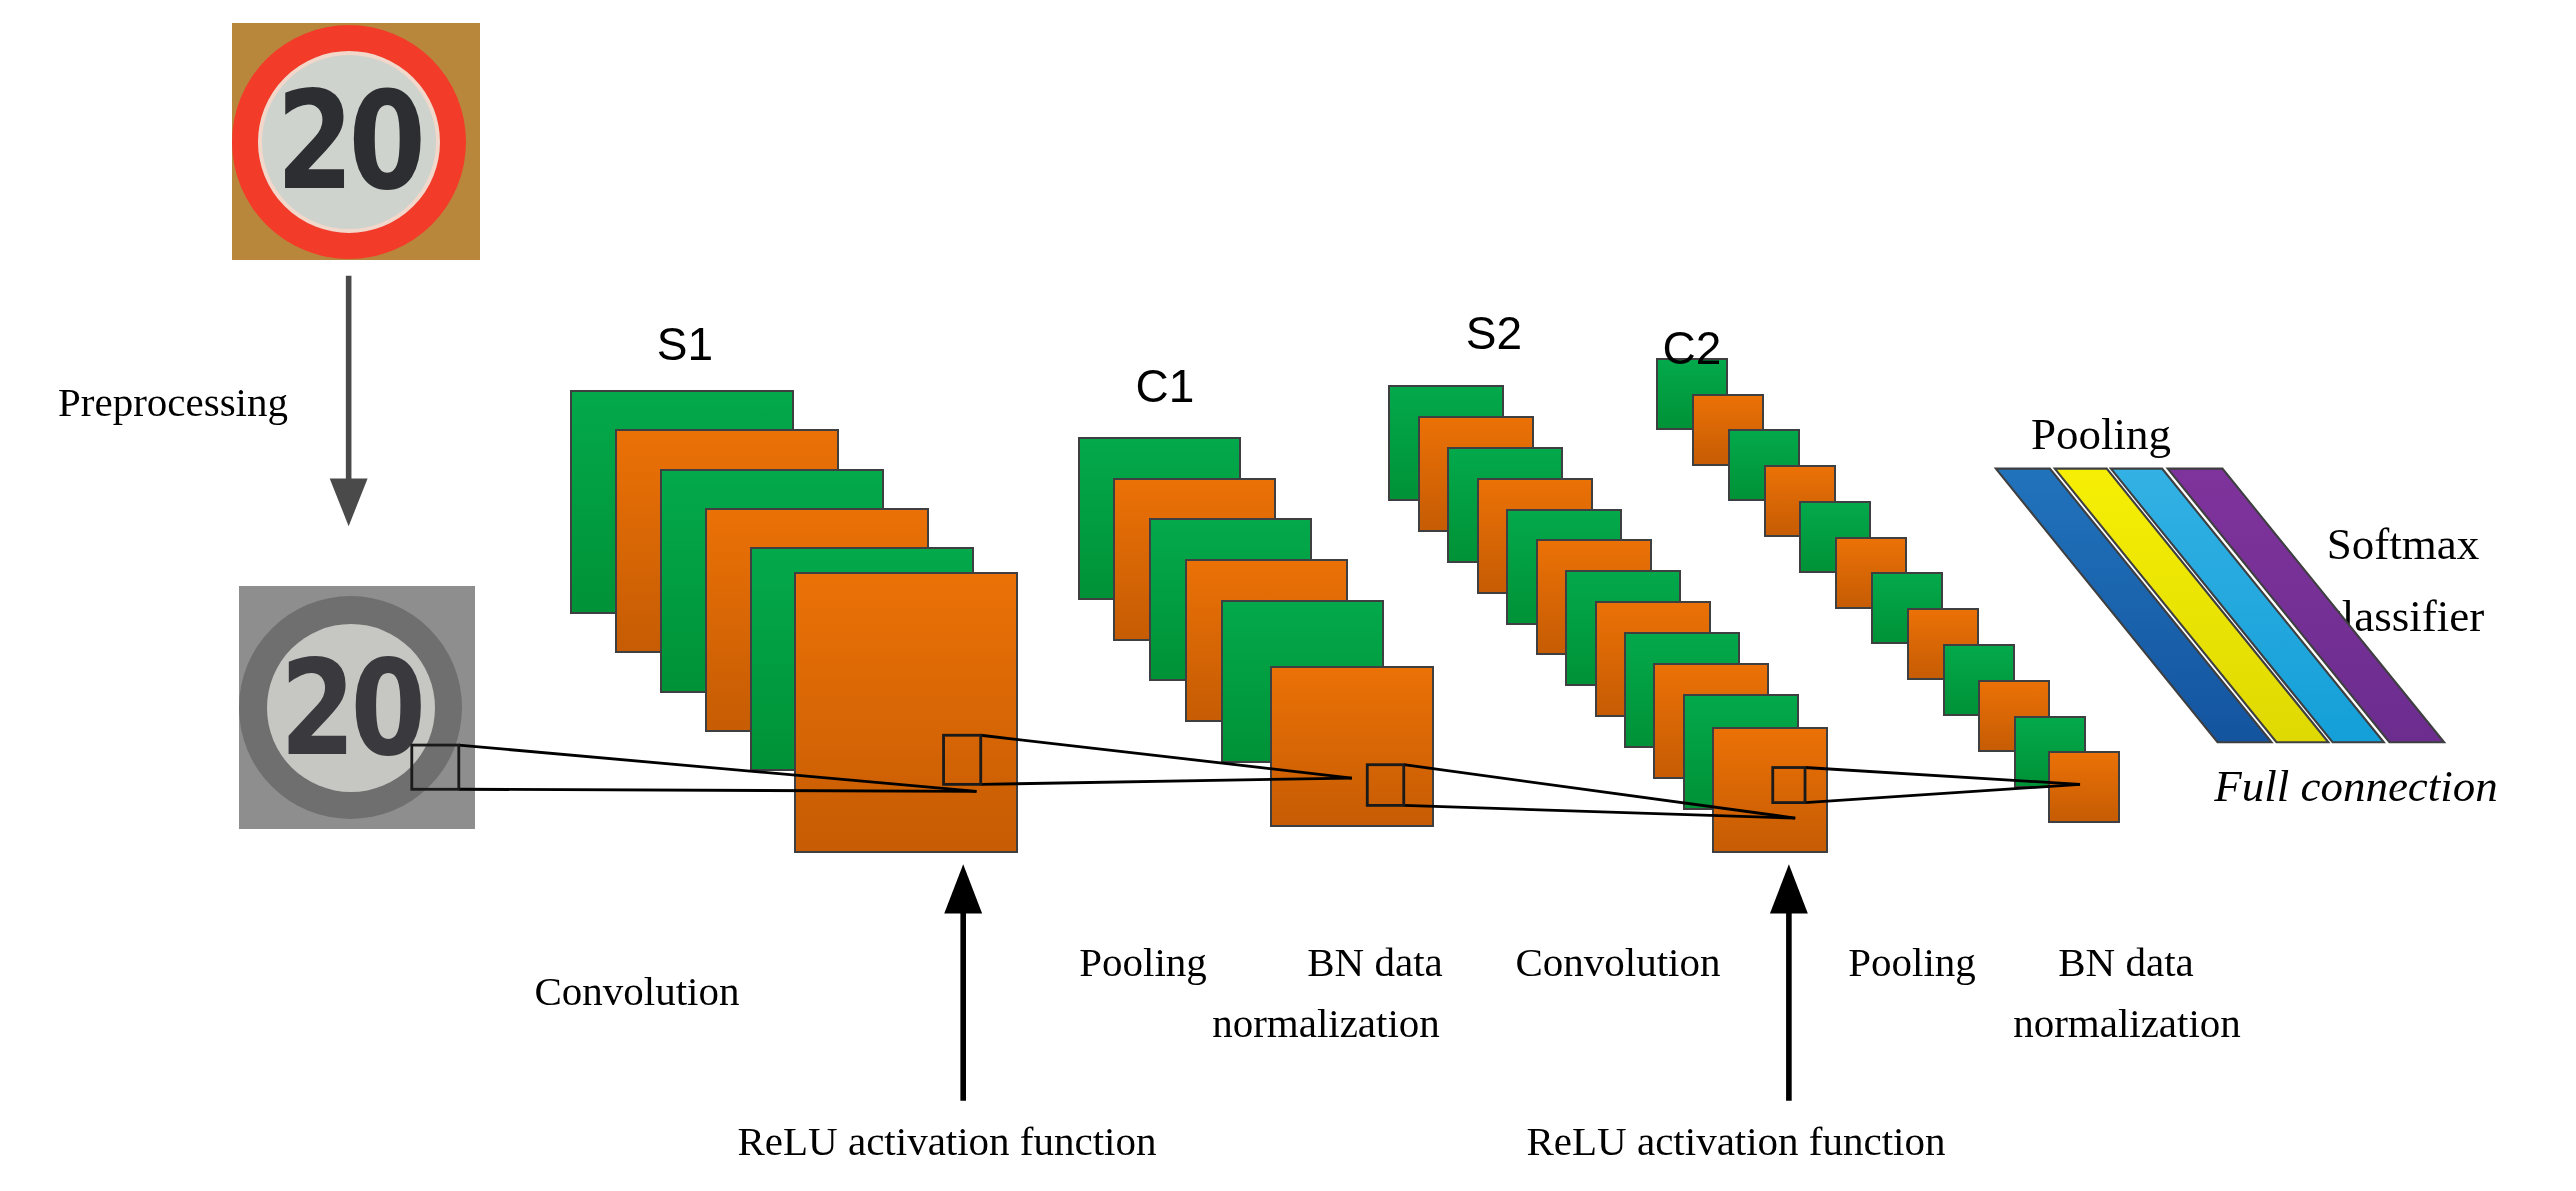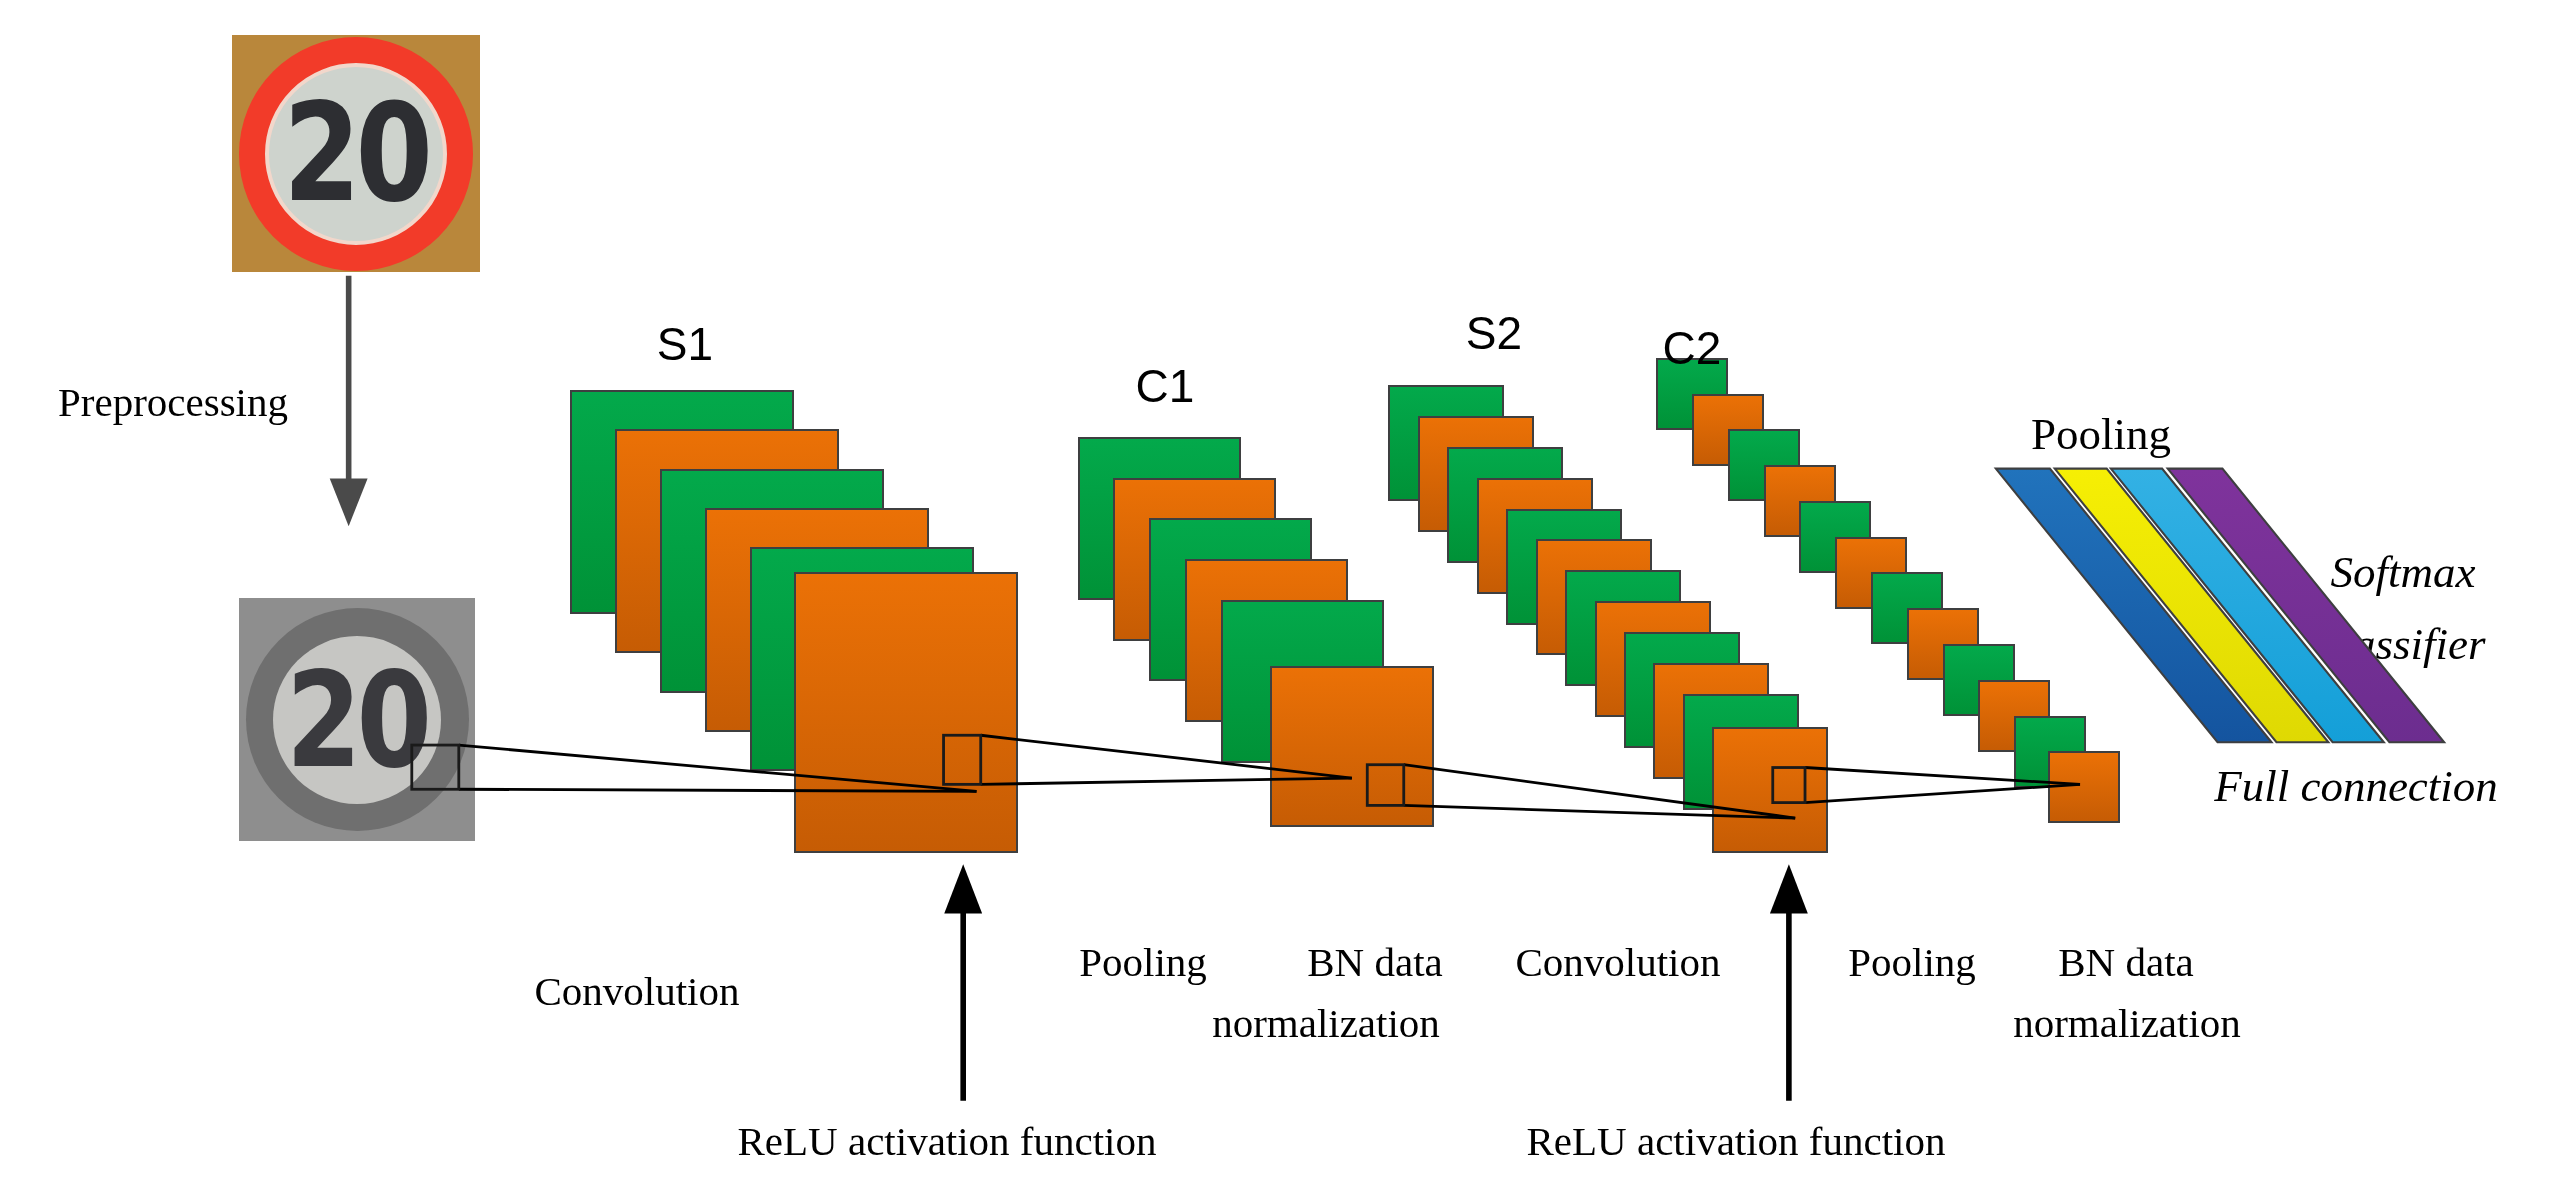--- a/index.html
+++ b/index.html
@@ -10,34 +10,34 @@
   .sq.green{background:linear-gradient(180deg,var(--green1) 0%,var(--green2) 100%);}
   .sq.orange{background:linear-gradient(180deg,var(--orange1) 0%,var(--orange2) 100%);}
   .stack-label{position:absolute;transform:translate(-50%,-50%);
                font-family:"Liberation Sans",sans-serif;font-size:46px;color:#000;}
   
   .lb{position:absolute;transform:translate(-50%,-50%);color:#000;white-space:nowrap;
       font-size:41px;text-align:center;}
   .lb.big{font-size:45px;}
   #lbl-preprocessing{left:173px;top:402px;}
   #lbl-dropout{left:2101px;top:434px;}
-  #lbl-softmax{left:2403px;top:608px;line-height:72px;font-style:italic;}
+  #lbl-softmax{left:2403px;top:580px;line-height:72px;}
   #lbl-fullconn{left:2356px;top:786px;font-style:italic;}
   #lbl-conv1{left:637px;top:991px;line-height:62px;}
   #lbl-pool1{left:1143px;top:962px;}
   #lbl-bn1a{left:1375px;top:962px;}
   #lbl-bn1b{left:1326px;top:1023px;}
   #lbl-conv2{left:1618px;top:962px;}
   #lbl-pool2{left:1912px;top:962px;}
   #lbl-bn2a{left:2126px;top:962px;}
   #lbl-bn2b{left:2127px;top:1023px;}
   #lbl-relu1{left:947px;top:1141px;}
   #lbl-relu2{left:1736px;top:1141px;}
   
-  .sign{position:absolute;display:flex;align-items:center;justify-content:center;overflow:hidden;margin-top:12px;}
+  .sign{position:absolute;display:flex;align-items:center;overflow:hidden;}
   #sign-color{left:232px;top:23px;width:248px;height:237px;background:var(--sign_bg);}
   #sign-gray{left:239px;top:586px;width:236px;height:243px;background:var(--gray_bg);}
   .ring{border-radius:50%;display:flex;align-items:center;justify-content:center;flex:none;}
   #sign-color .ring{width:234px;height:234px;background:var(--sign_red);}
   #sign-gray  .ring{width:223px;height:223px;background:var(--gray_ring);}
   .face{border-radius:50%;display:flex;align-items:center;justify-content:center;flex:none;}
   #sign-color .face{width:174px;height:174px;background:var(--sign_face);border:4.9px solid #f2d7cb;}
   #sign-gray  .face{width:168px;height:168px;background:var(--gray_face);}
   .digit{font-family:"DejaVu Sans",sans-serif;font-weight:bold;letter-spacing:-5.6px;
          transform:scale(.92,1.12);line-height:1;}

